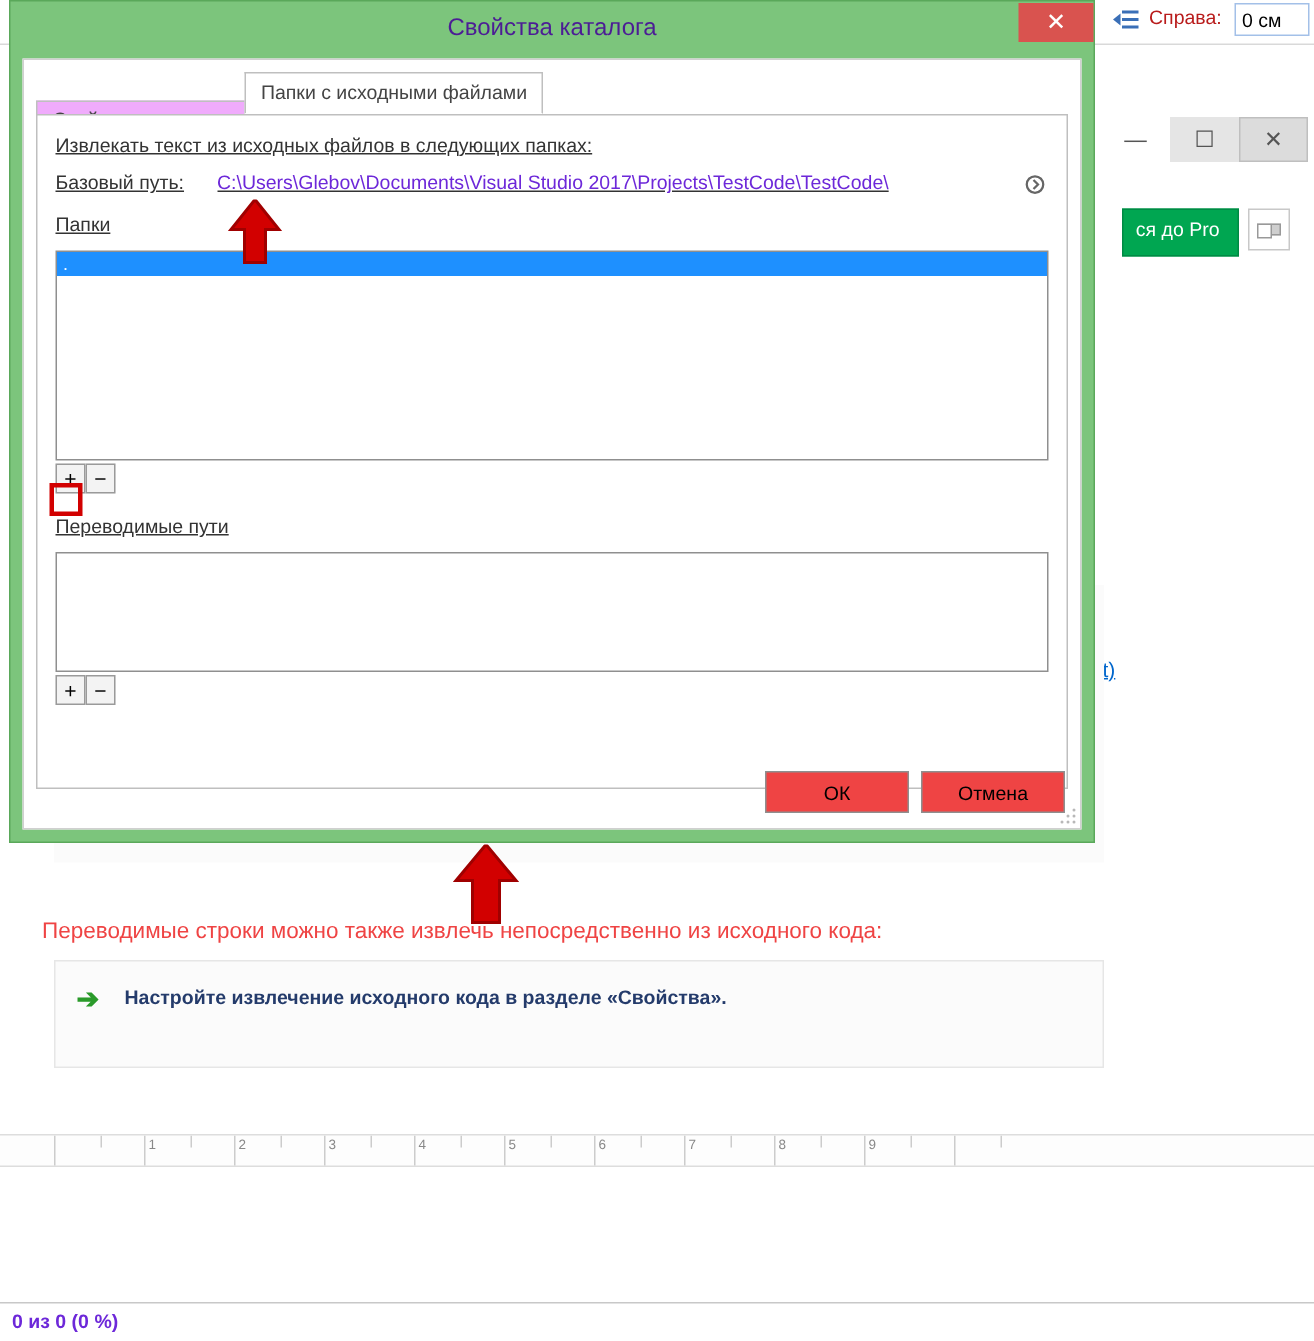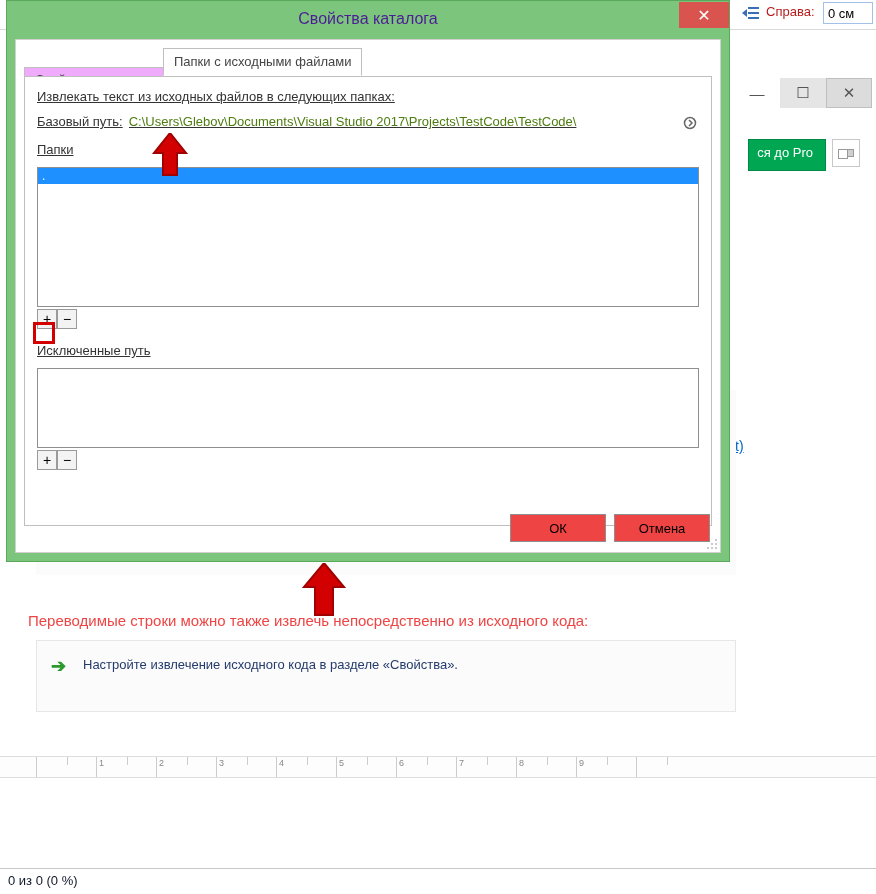--- a/index.html
+++ b/index.html
@@ -74,21 +74,21 @@
     background:#fbfbfb; border:1px solid #e6e6e6; padding:12px 12px 12px 46px;
   }
   .extract-card .arrow {
     position:absolute; left:14px; top:14px; width:18px; height:18px;
     color:#2a9a2a; font-weight:bold; font-size:18px;
   }
   .extract-card .hd {
     font-size:17px; color:#243b6b;
   }
   .extract-card .sub {
-    font-size:13px; color:#243b6b; margin-top:4px;
+    font-size:13px; color:#243b6b; margin-top:4px;font-weight:bold;
   }
   .ruler {
     position:absolute; left:0; top:756px; width:876px; height:22px;
     border-top:1px solid #ddd; border-bottom:1px solid #ddd;
     background:#fdfdfd; overflow:hidden;
   }
   .ruler .inner {
     position:absolute; left:36px; top:0; width:820px; height:22px;
     display:flex; font-size:9px; color:#888;
   }
@@ -96,22 +96,23 @@
     width:60px; height:22px; border-left:1px solid #ccc;
     display:flex; align-items:flex-start; padding-left:2px; padding-top:1px;
     position:relative;
   }
   .ruler .seg::before{
     content:""; position:absolute; left:30px; top:0; width:1px; height:8px;
     background:#ccc;
   }
   .status {
     position:absolute; left:0; bottom:0; width:876px; height:26px;
-    border-top:1px solid #c8c8c8; font-size:13px; color:#0f172a;
+    border-top:1px solid #c8c8c8; font-size:13px; color:#6d28d9;
     padding:4px 8px;
+    font-weight:bold;
   }
   
   .dialog {
     position:absolute; left:6px; top:0; width:724px; height:562px;
     background:#7cc57c; 
     border:1px solid #5aa85a;
   }
   .dialog-inner {
     position:absolute; left:8px; top:38px; right:8px; bottom:8px;
     background:#fff; border:1px solid #d0d0d0;
@@ -140,21 +141,21 @@
   }
   .tab-page {
     margin:0 8px 8px 8px; border:1px solid #bfbfbf;
     border-top:1px solid #bfbfbf;
     padding:12px; font-size:13px; color:#333;
     height:450px; position:relative; background:#fff;
   }
   .row { margin-bottom:10px;text-decoration:underline; }
   .path-row { display:flex; align-items:flex-start; }
   .path-lbl { color:#333; }
-  .path-val { color:#4d7c0f; margin-left:6px; flex:1; white-space:nowrap; overflow:hidden;}
+  .path-val { color:#6d28d9; margin-left:22px; flex:1; white-space:nowrap; overflow:hidden;}
   .path-open {
     width:18px; height:18px; display:flex; align-items:center;
     justify-content:center; color:#666; font-size:14px;
   }
   .list-box {
     width:100%; border:1px solid #8f8f8f; background:#fff;
   }
   .folders-box { height:140px; }
   .excl-box   { height:80px; }
   .sel-row {
@@ -290,21 +291,21 @@
 
       <div class="row">Папки</div>
       <div class="list-box folders-box">
         <span class="sel-row">.</span>
       </div>
       <div class="pm">
         <button>+</button>
         <button>−</button>
       </div>
 
-      <div class="row" style="margin-top:14px">Исключенные путь</div>
+      <div class="row" style="margin-top:14px">Переводимые пути</div>
       <div class="list-box excl-box"></div>
       <div class="pm">
         <button>+</button>
         <button>−</button>
       </div>
     </div>
 
     <div class="btn-bar">
       <button class="btn">ОК</button>
       <button class="btn">Отмена</button>

